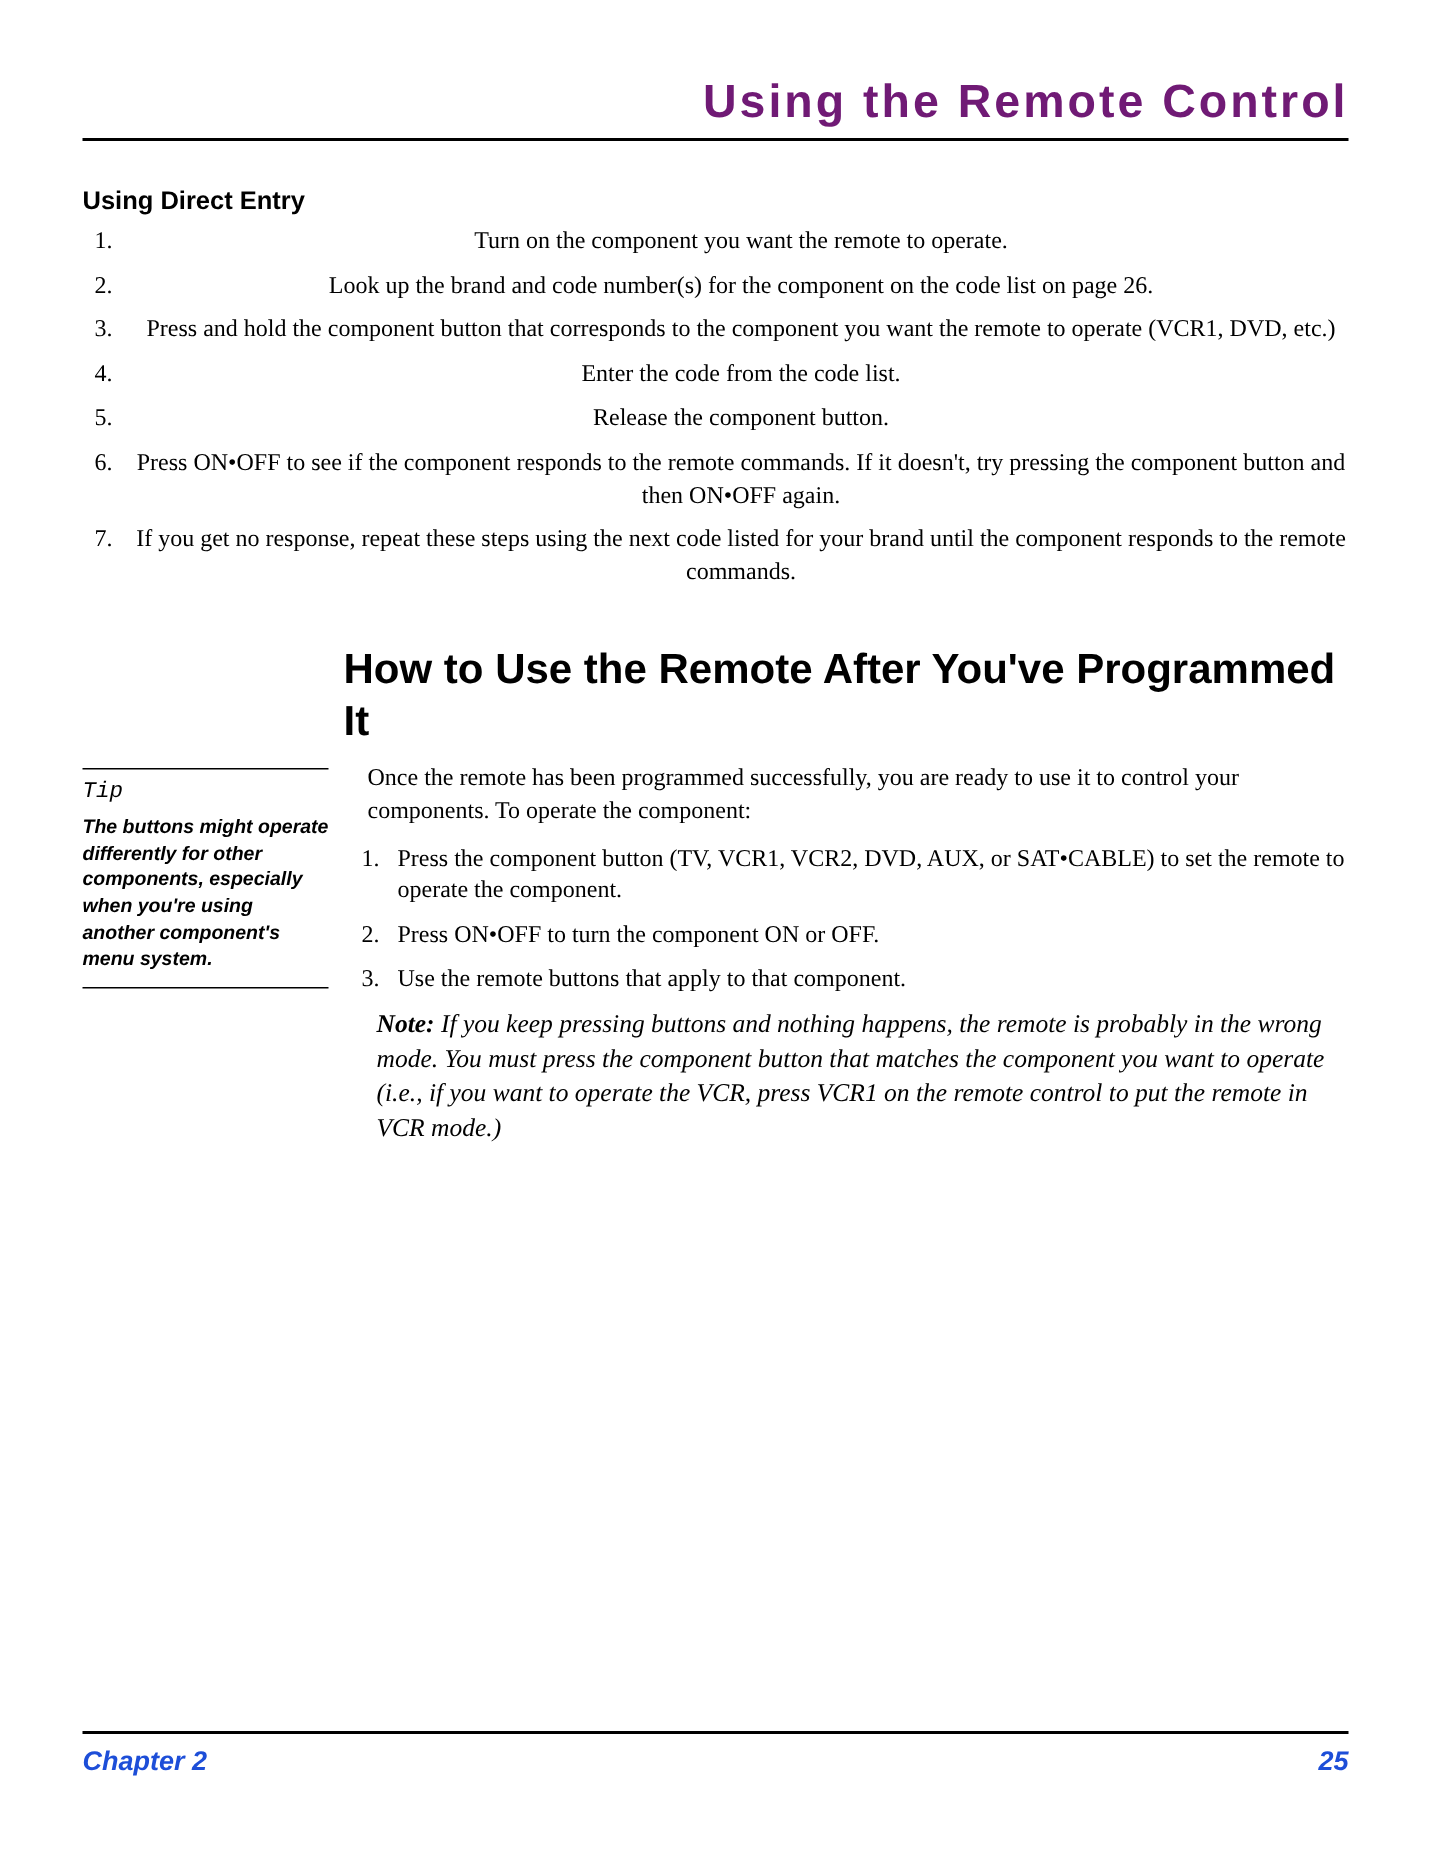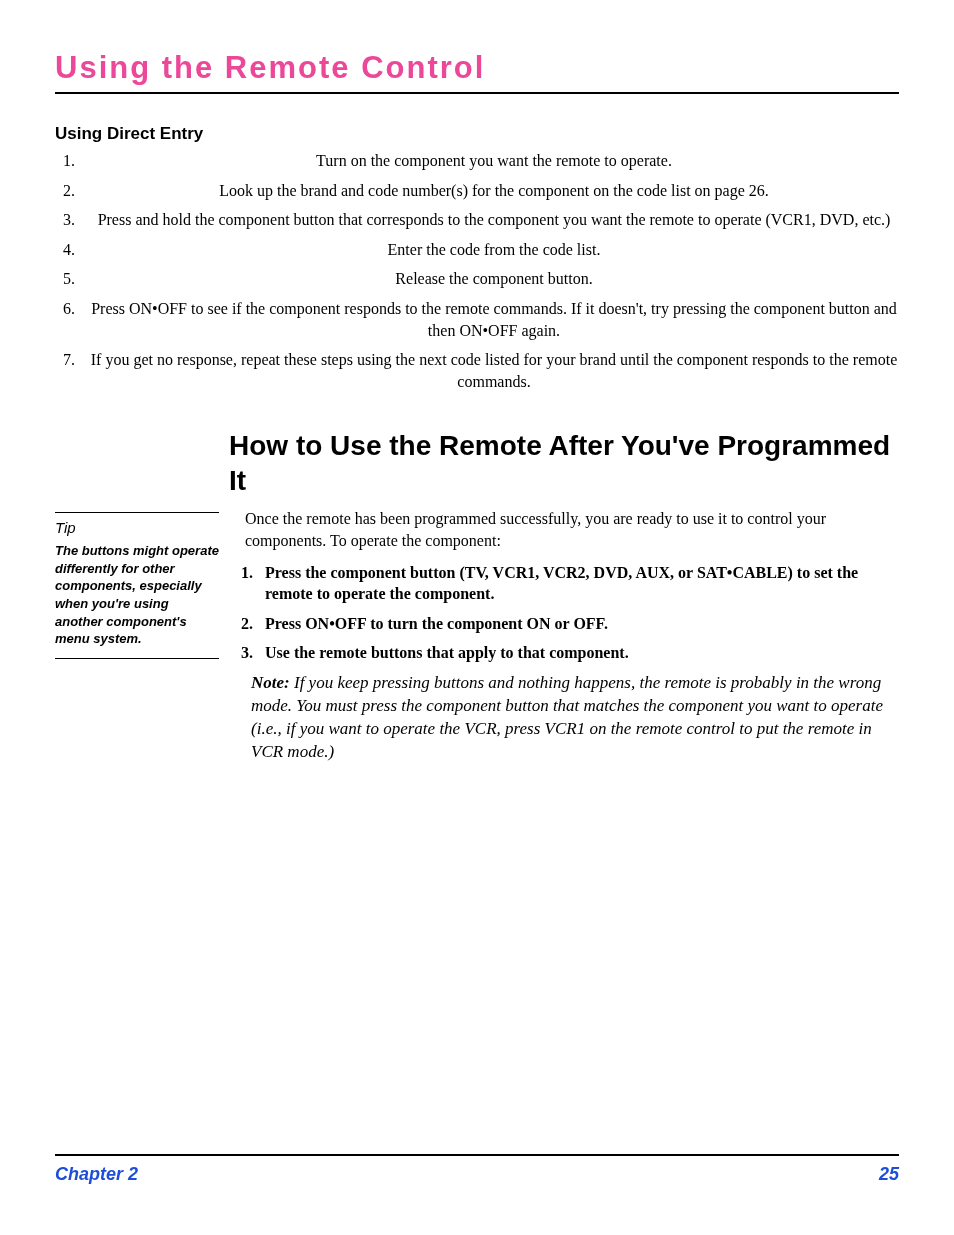--- a/index.html
+++ b/index.html
@@ -12,25 +12,25 @@
     position:relative;
     box-sizing:border-box;
   }
   .page{
     position:relative;
     padding:50px 55px 0 55px;
     box-sizing:border-box;
     height:100%;
   }
   .header{
-    text-align:left;
+    text-align:right;
     font-family:Impact, "Arial Black", sans-serif;
     font-size:31px;
     font-weight:700;
-    color:#ec4899;
+    color:#701a75;
     letter-spacing:2px;
     padding-bottom:6px;
     border-bottom:2px solid #000;
   }
   h3.sub{
     font-family:"Segoe UI","Helvetica Neue",Arial,sans-serif;
     font-weight:700;
     font-size:17px;
     margin:30px 0 6px 0;
   }
@@ -59,20 +59,21 @@
   }
   .tip-box{
     border-top:1px solid #000;
     border-bottom:1px solid #000;
     padding:6px 0 10px 0;
   }
   .tip-title{
     font-style:italic;
     font-size:15px;
     margin-bottom:6px;
+    font-family:Liberation Mono, monospace;
   }
   .tip-body{
     font-style:italic;
     font-weight:700;
     font-size:13px;
     line-height:1.35;
   }
   .main{
     flex:1;
   }
@@ -90,21 +91,20 @@
   }
   ol.sub-list{
     margin:6px 0 0 0;
     padding-left:28px;
     font-size:16px;
     line-height:1.35;
   }
   ol.sub-list li{
     margin:4px 0 8px 0;
     padding-left:8px;
-    font-weight:bold;
   }
   .note{
     margin:8px 0 0 22px;
     font-style:italic;
     font-size:17px;
     line-height:1.35;
   }
   .note .lead{
     font-weight:700;
   }

